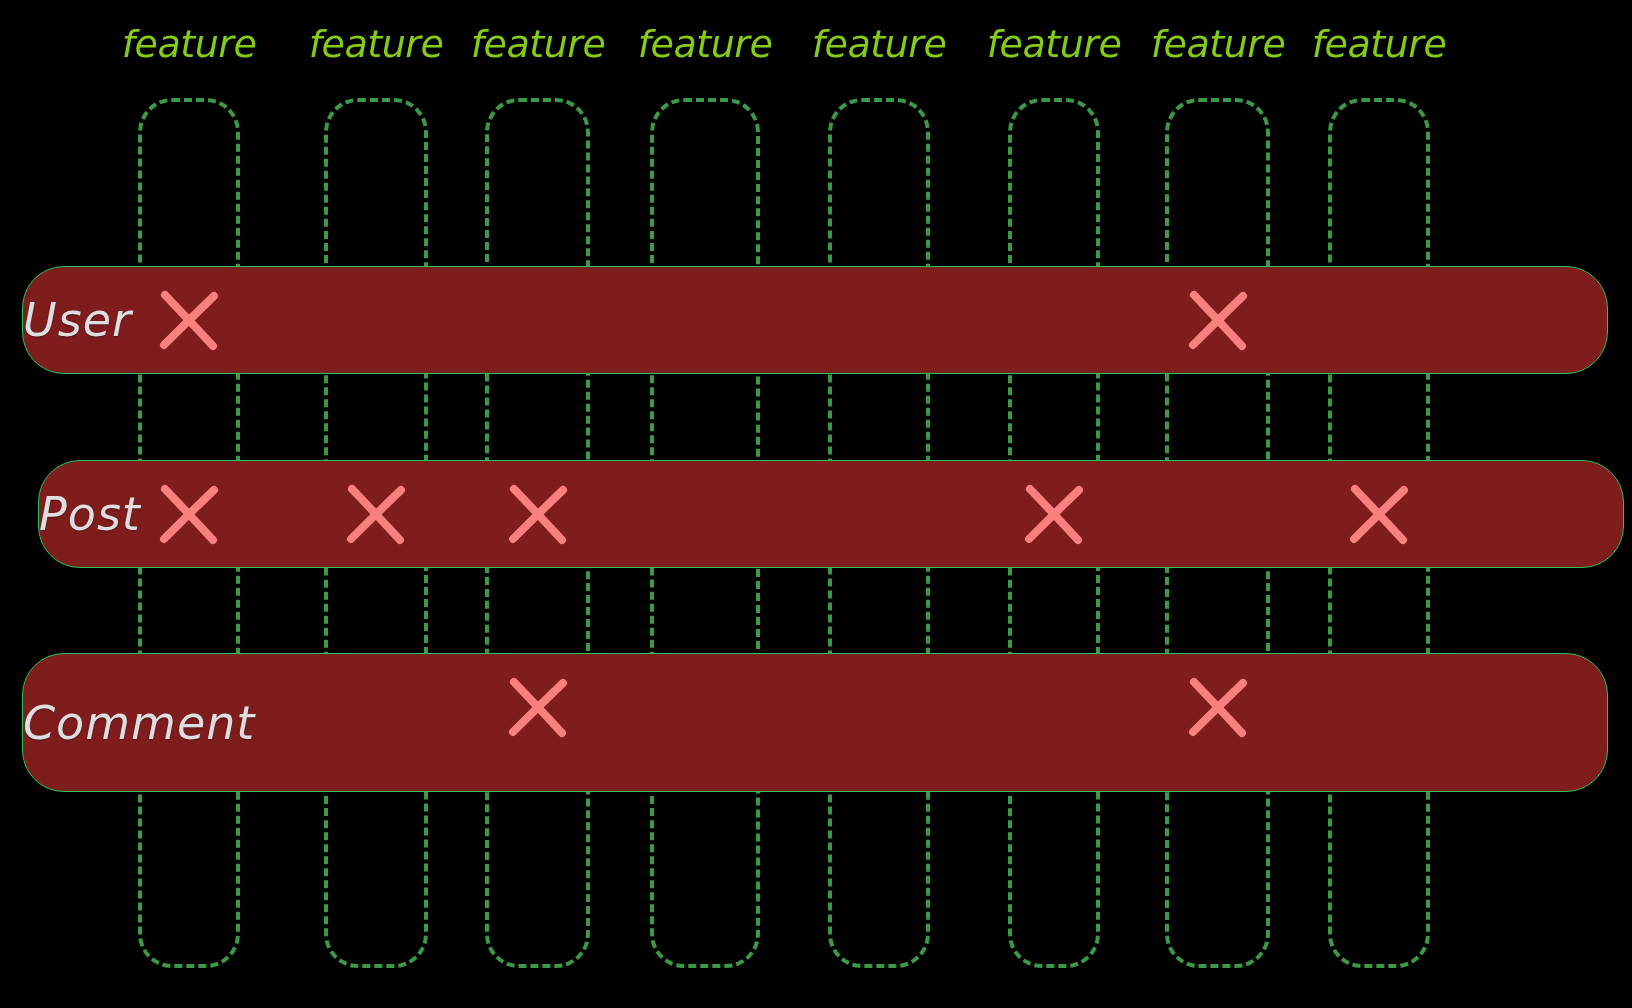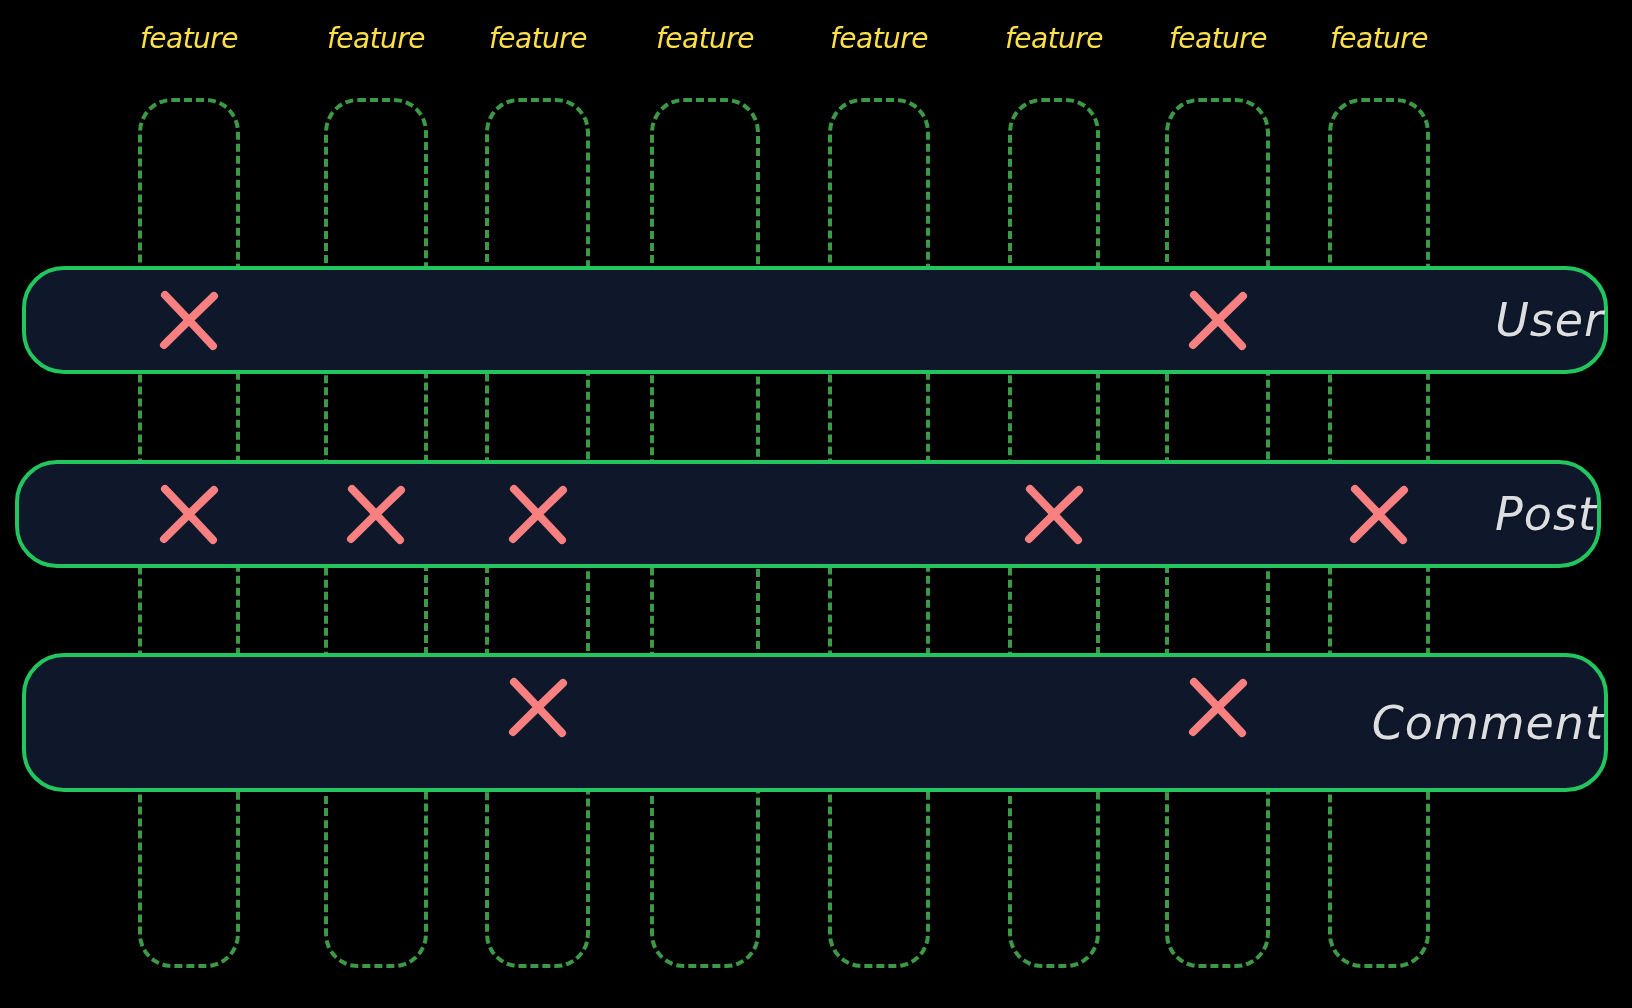--- a/index.html
+++ b/index.html
@@ -12,23 +12,23 @@
     width: 1632px;
     height: 1008px;
     background: #000000;
     overflow: hidden;
     font-family: "DejaVu Sans", sans-serif;
   }
 
   
   .col-label {
     position: absolute;
-    color: #fde047;
+    color: #84cc16;
     font-family: "DejaVu Sans", sans-serif;
-    font-size: 28px;
+    font-size: 38px;
     font-weight: 500;
     letter-spacing: -0.5px;
     white-space: nowrap;
     text-align: center;
     transform: translateX(-50%);
     font-style: italic;
   }
 
   
   .col-pill {
@@ -36,26 +36,26 @@
     box-sizing: border-box;
     border: 4px dashed #3c9a47;
     border-radius: 34px;
     background: transparent;
   }
 
   
   .entity-bar {
     position: absolute;
     box-sizing: border-box;
-    background: #0f172a;
-    border: 4px solid #22c55e;
+    background: #7f1d1d;
+    border: 1px solid #22c55e;
     border-radius: 42px;
     display: flex;
     align-items: center;
-    justify-content: flex-end;
+    justify-content: flex-start;
   }
   .entity-label {
     color: #dcdee0;
     font-family: "DejaVu Sans", sans-serif;
     font-size: 46px;
     font-weight: 500;
     font-style: italic;
     letter-spacing: 1px;
     position: relative;
     z-index: 4;
@@ -95,21 +95,21 @@
       <div class="col-pill" style="left: 650px; width: 110px; top: 98px; height: 870px;"></div>
       <div class="col-pill" style="left: 828px; width: 102px; top: 98px; height: 870px;"></div>
       <div class="col-pill" style="left: 1008px; width: 92px; top: 98px; height: 870px;"></div>
       <div class="col-pill" style="left: 1165px; width: 105px; top: 98px; height: 870px;"></div>
       <div class="col-pill" style="left: 1328px; width: 102px; top: 98px; height: 870px;"></div>
     </div>
   <div id="entity-bars">
       <div class="entity-bar" style="left: 22px; width: 1586px; top: 266px; height: 108px;">
         <span class="entity-label">User</span>
       </div>
-      <div class="entity-bar" style="left: 15px; width: 1586px; top: 460px; height: 108px;">
+      <div class="entity-bar" style="left: 38px; width: 1586px; top: 460px; height: 108px;">
         <span class="entity-label">Post</span>
       </div>
       <div class="entity-bar" style="left: 22px; width: 1586px; top: 653px; height: 139px;">
         <span class="entity-label">Comment</span>
       </div>
     </div>
   <div id="cross-layer">
       <div class="x-mark" style="left: 189px; top: 320px;">
         <svg viewBox="0 0 62 62" xmlns="http://www.w3.org/2000/svg">
           <path d="M7 6 Q30 30 55 57" stroke="#f98080" stroke-width="8" stroke-linecap="round" fill="none"></path>

